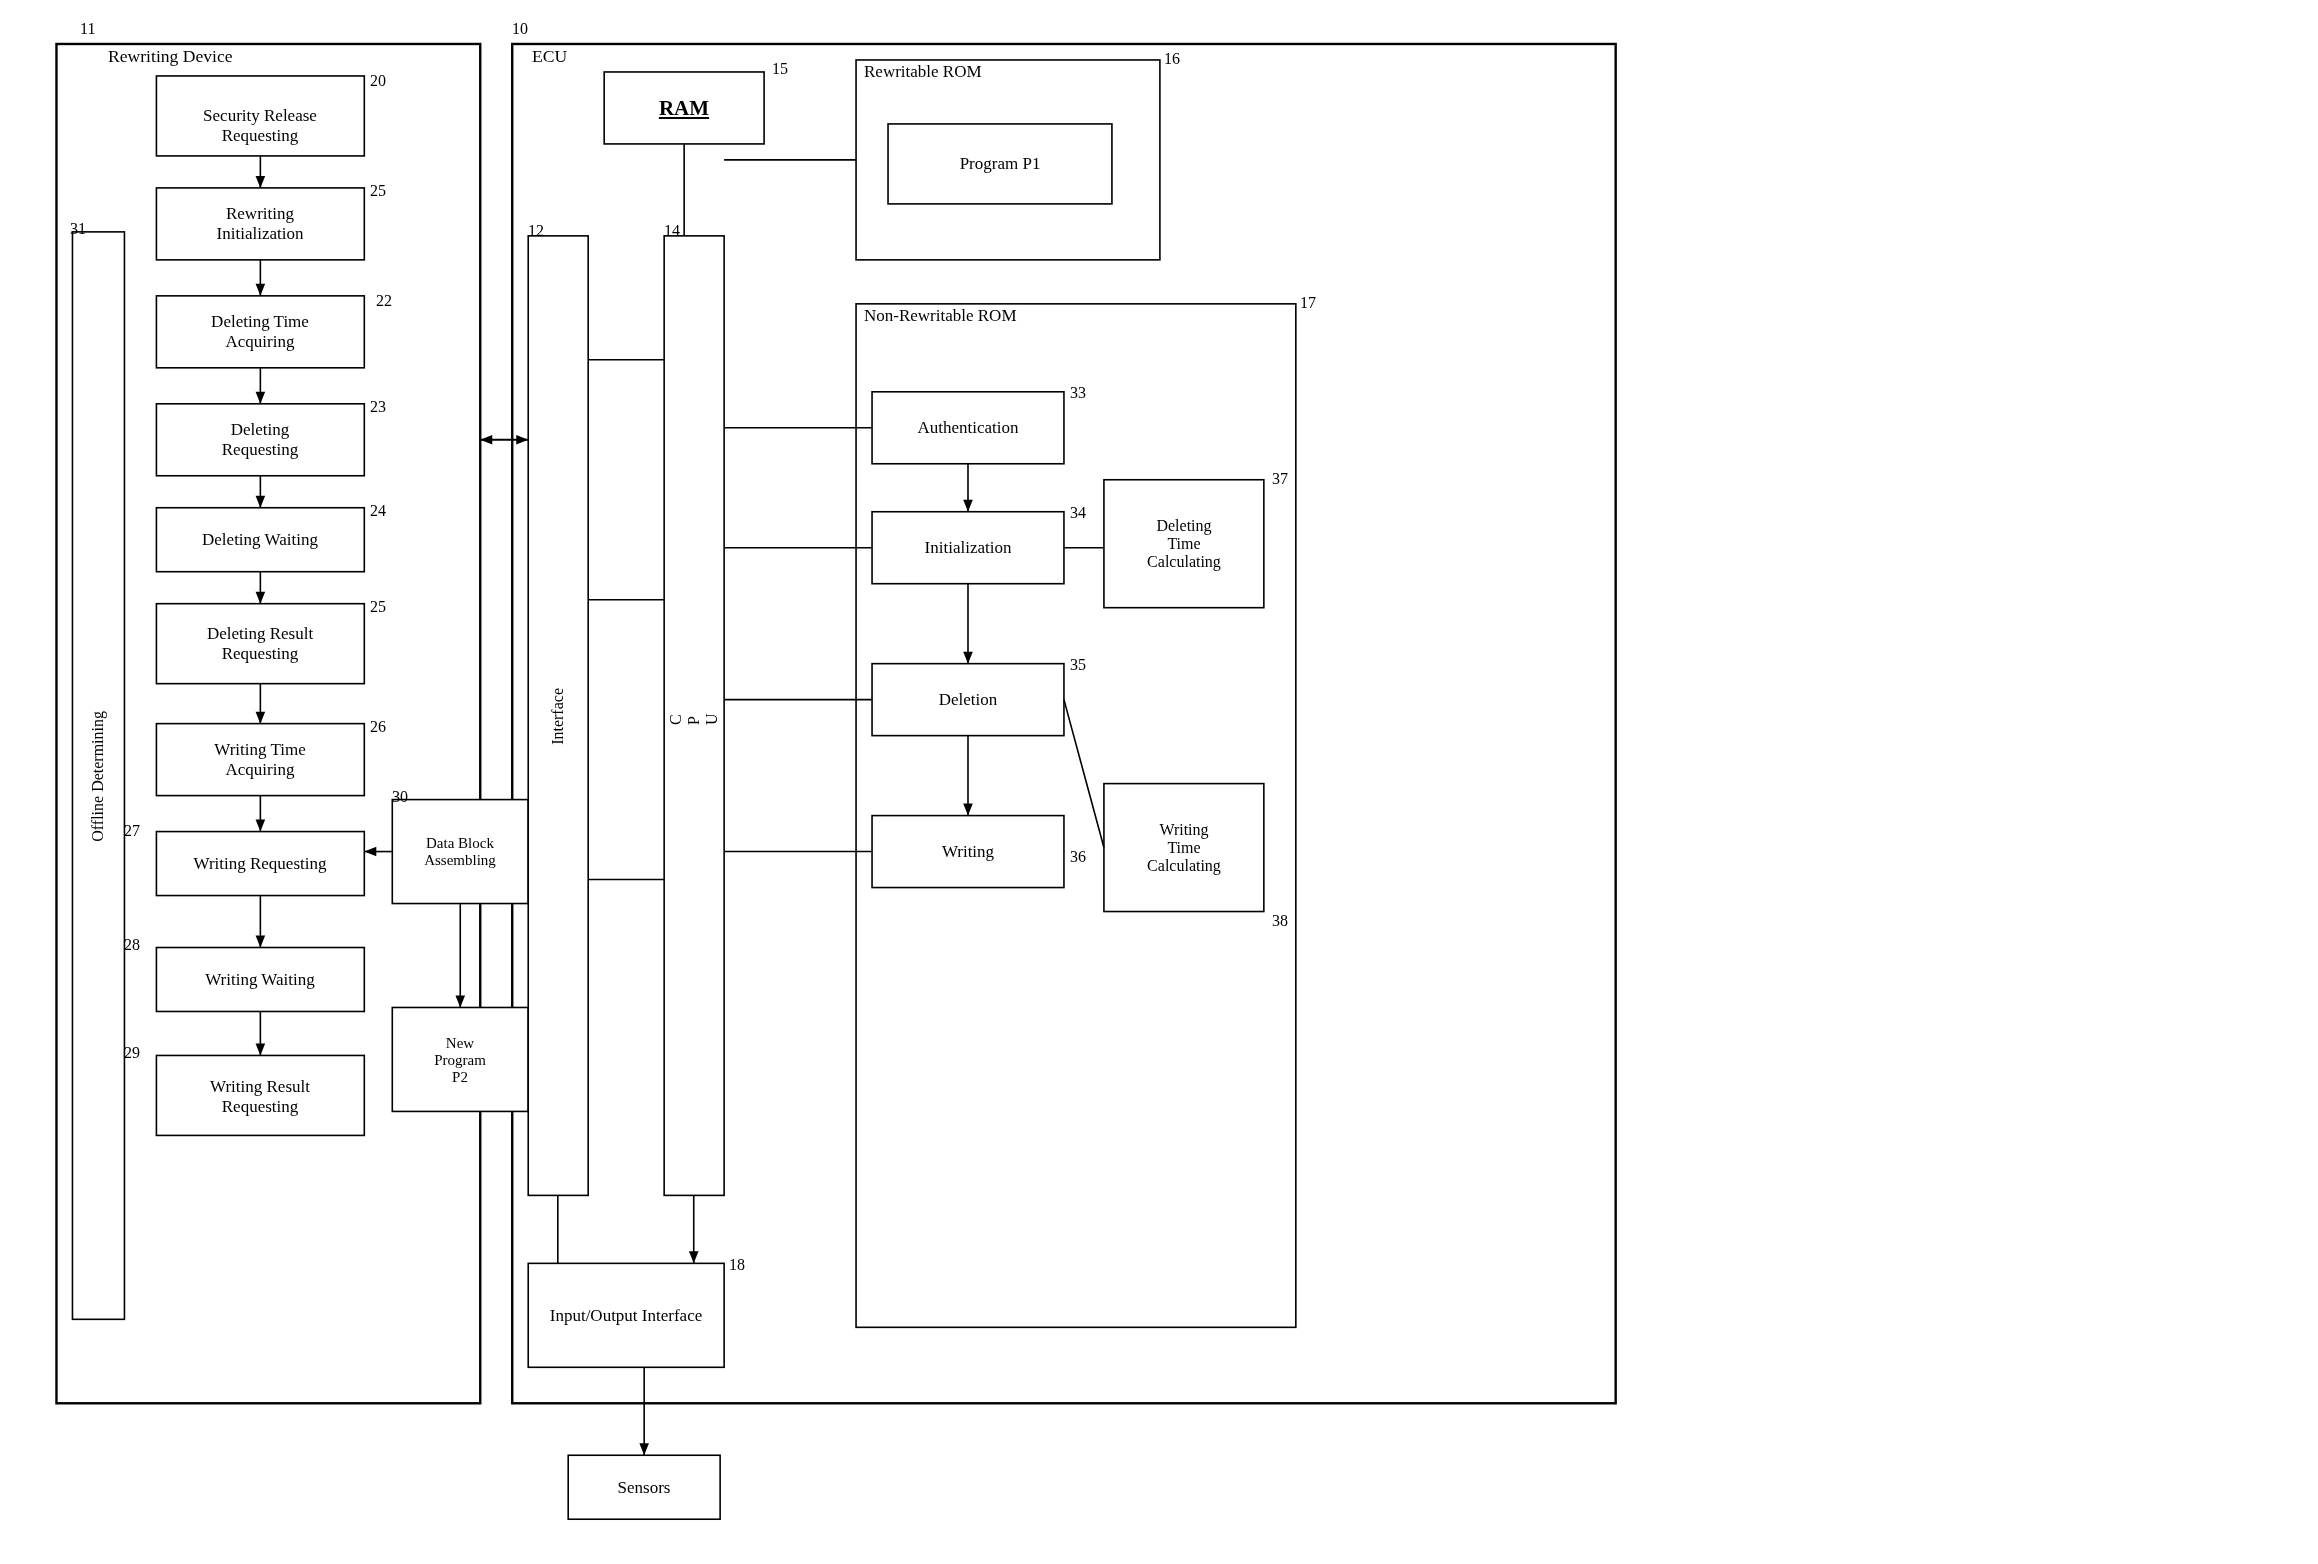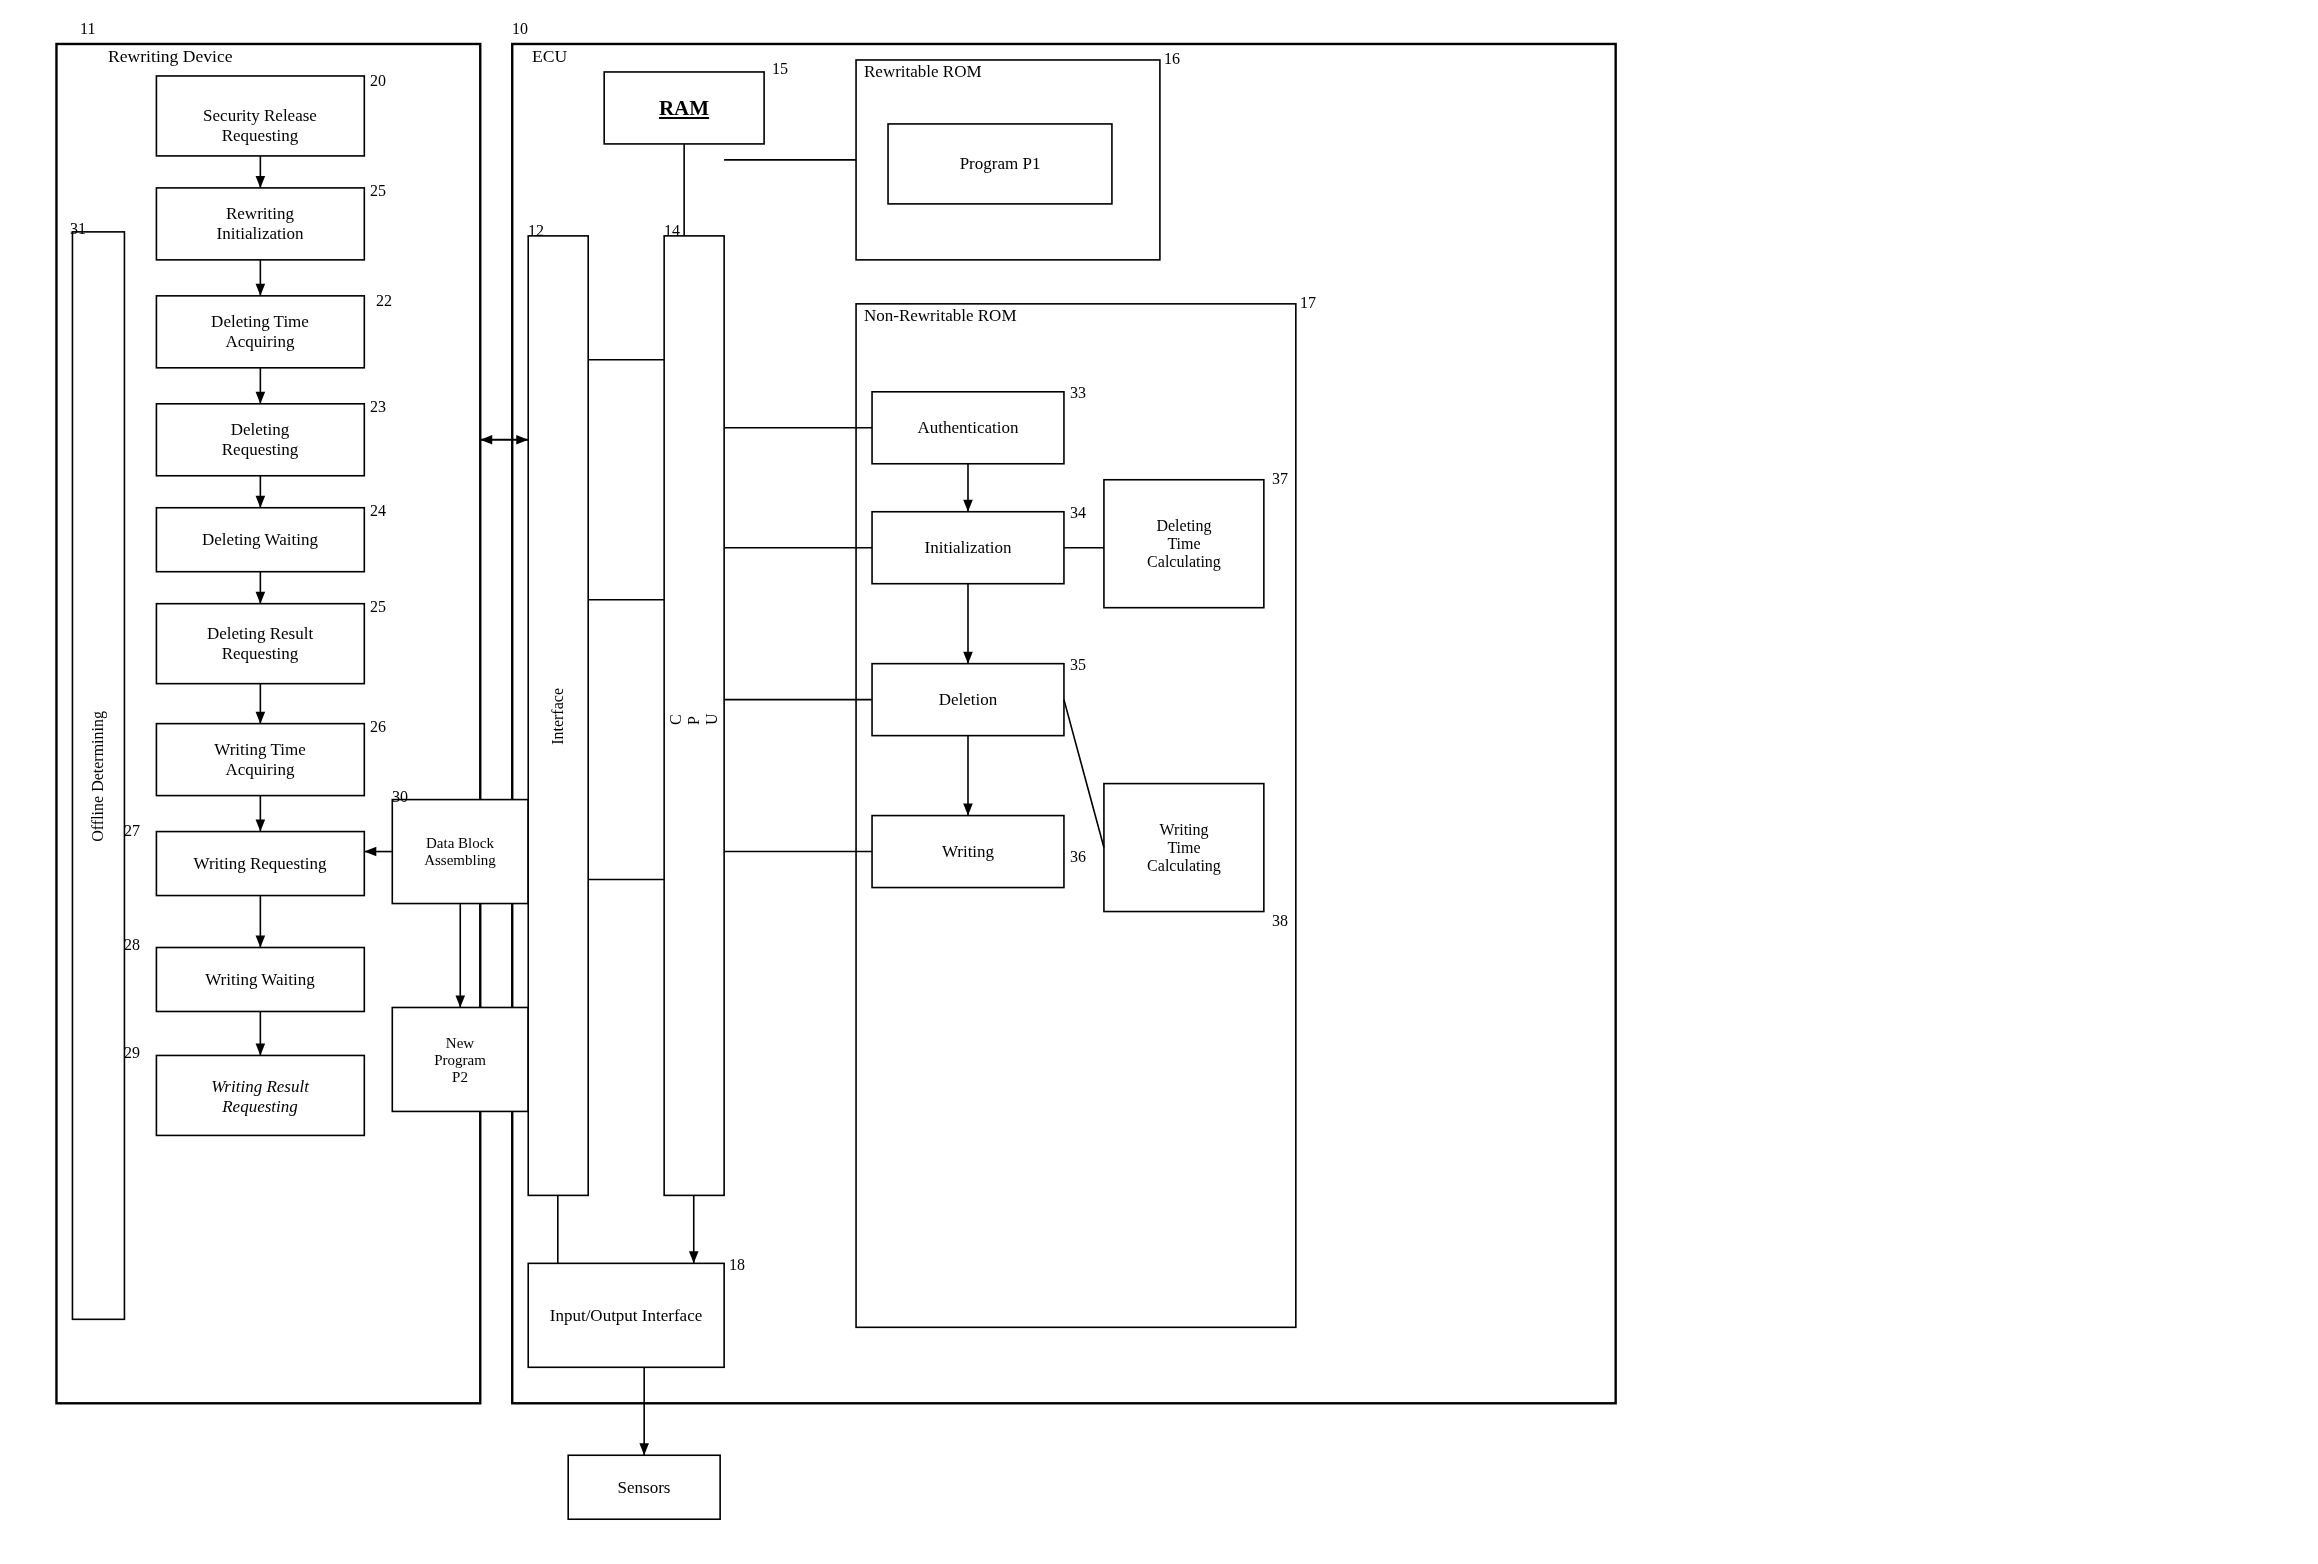--- a/index.html
+++ b/index.html
@@ -202,21 +202,21 @@
 
   <div class="box-label" style="position:absolute; top:724px; left:156px; width:208px; height:72px; display:flex; align-items:center; justify-content:center; text-align:center; font-size:17px;">Writing Time<br>Acquiring</div>
   <div class="ref-num" style="top:718px; left:370px;">26</div>
 
   <div class="box-label" style="position:absolute; top:832px; left:156px; width:208px; height:64px; display:flex; align-items:center; justify-content:center; text-align:right; font-size:17px;">Writing Requesting</div>
   <div class="ref-num" style="top:822px; left:124px;">27</div>
 
   <div class="box-label" style="position:absolute; top:948px; left:156px; width:208px; height:64px; display:flex; align-items:center; justify-content:center; text-align:center; font-size:17px;">Writing Waiting</div>
   <div class="ref-num" style="top:936px; left:124px;">28</div>
 
-  <div class="box-label" style="position:absolute; top:1056px; left:156px; width:208px; height:81px; display:flex; align-items:center; justify-content:center; text-align:center; font-size:17px;font-style:italic;">Writing Result<br>Requesting</div>
+  <div class="box-label" style="position:absolute; top:1056px; left:156px; width:208px; height:81px; display:flex; align-items:center; justify-content:center; text-align:center; font-size:17px;">Writing Result<br>Requesting</div>
   <div class="ref-num" style="top:1044px; left:124px;">29</div>
 
   <div class="box-label" style="position:absolute; top:800px; left:392px; width:136px; height:104px; display:flex; align-items:center; justify-content:center; text-align:center; font-size:15px;">Data Block<br>Assembling</div>
   <div class="ref-num" style="top:788px; left:392px;">30</div>
 
   <div class="box-label" style="position:absolute; top:1008px; left:392px; width:136px; height:104px; display:flex; align-items:center; justify-content:center; text-align:center; font-size:15px;">New<br>Program<br>P2</div>
 
   <div style="position:absolute; top:232px; left:72px; width:52px; height:1088px; display:flex; align-items:center; justify-content:center;">
     <span style="writing-mode:vertical-rl; transform:rotate(180deg); font-size:16px; text-align:center;">Offline Determining</span>
   </div>

